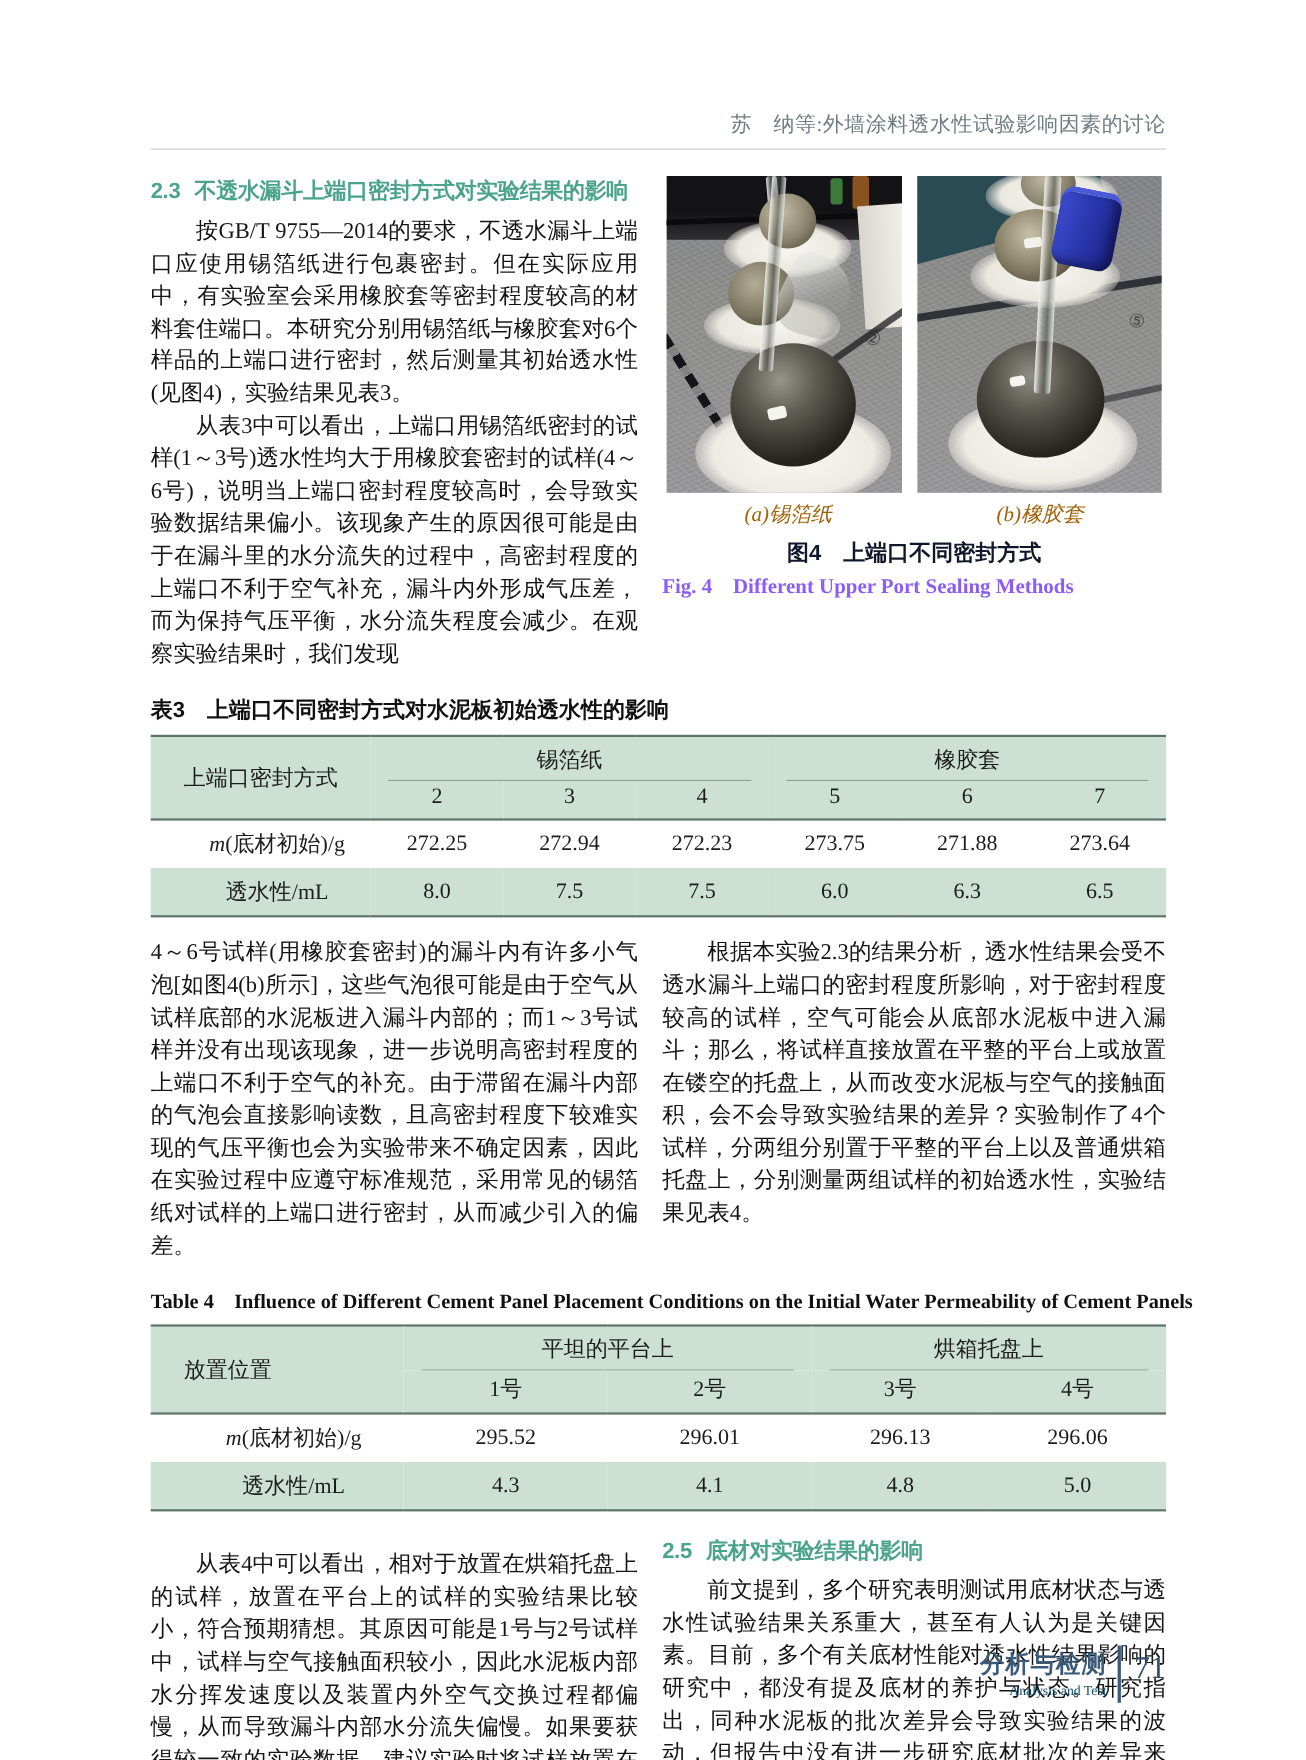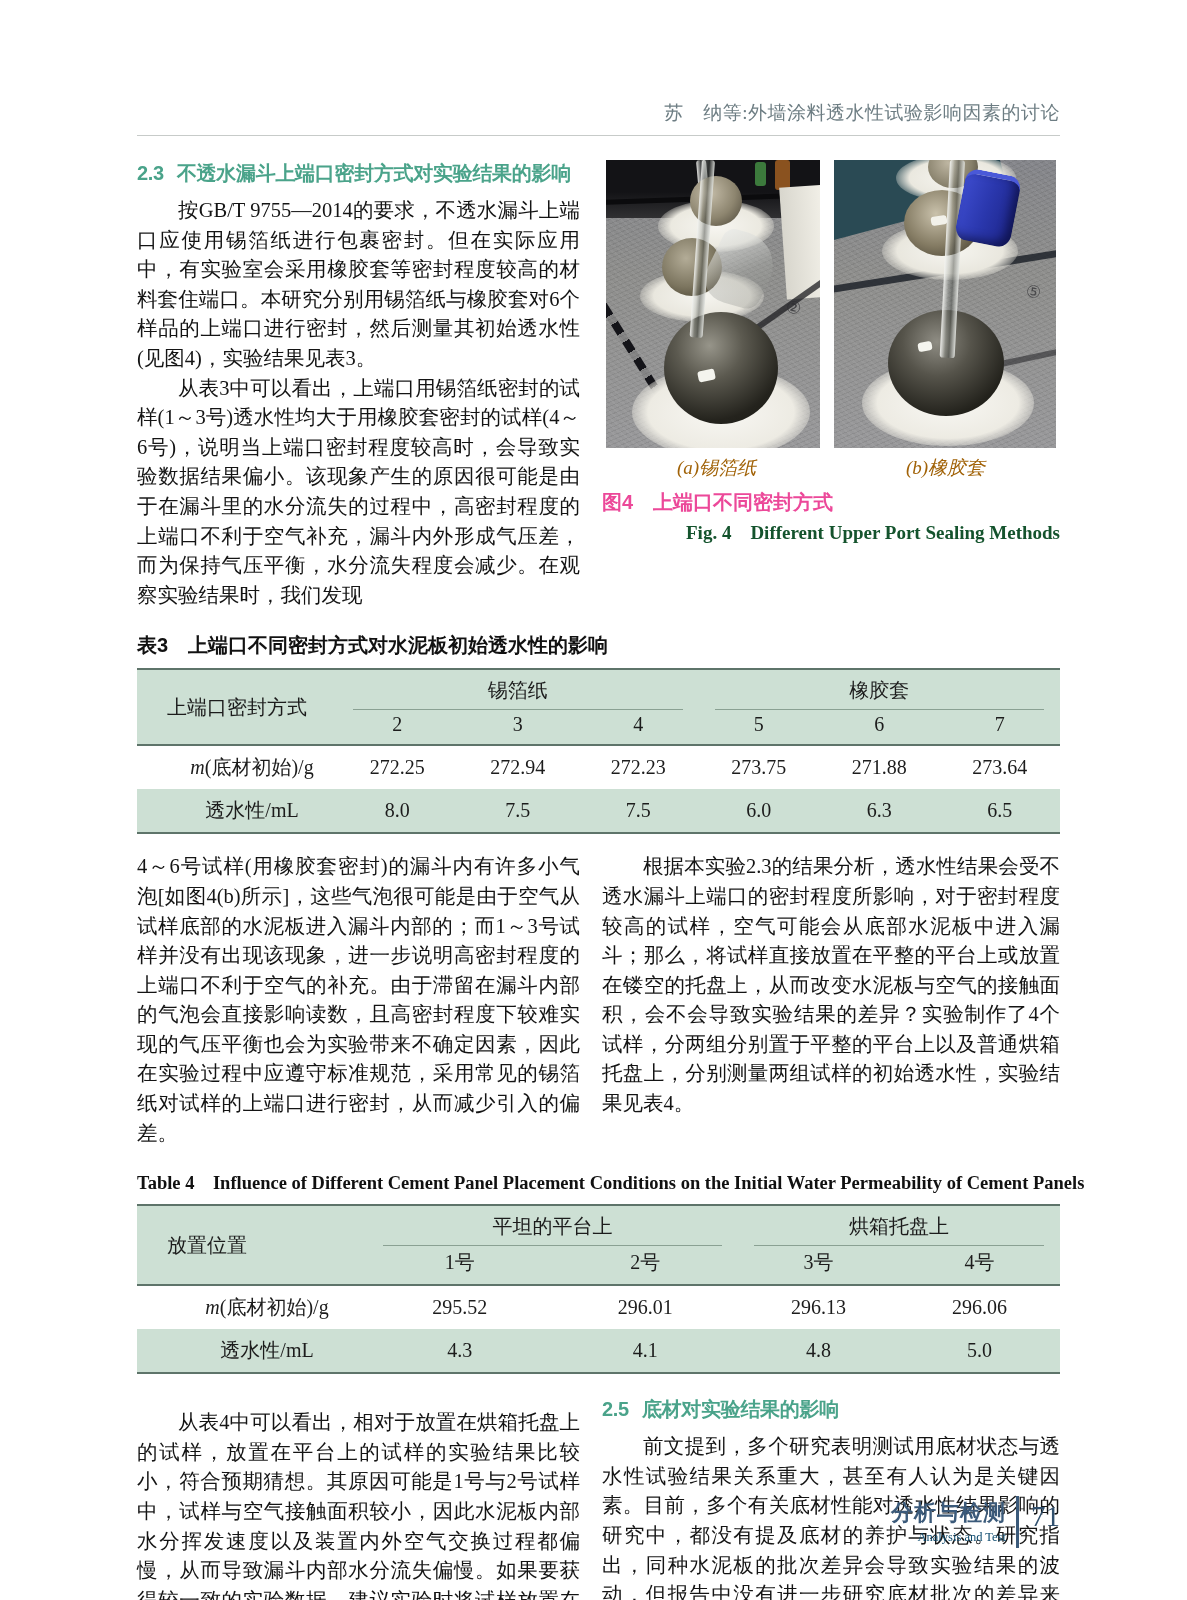--- a/index.html
+++ b/index.html
@@ -107,23 +107,23 @@
   .pb-blob-front { left:28px; top:200px; width:172px; height:86px; border-radius:50%;
     background:radial-gradient(ellipse at center,#f8f7f3 0%,#edebe3 58%, rgba(237,235,227,0) 80%); }
   .pb-bulb-front { left:54px; top:150px; width:116px; height:106px; border-radius:50%;
     background:radial-gradient(circle at 42% 30%,#8f8d84 0%,#56544b 34%,#23221c 74%,#17170f 100%); }
   .pb-bulb-front::after { content:""; position:absolute; left:26%; top:30%; width:14px; height:9px;
     background:#f5f5ef; border-radius:3px; transform:rotate(-10deg); }
   .pb-mark { right:10px; top:122px; width:20px; height:20px; color:#2c2c30; font-size:17px; opacity:.7; transform:rotate(10deg); }
 
   .captions { display:flex; margin-top:7px; }
   .captions .cap { flex:1; text-align:center; font-size:19px; font-style:italic; color:#a16207; }
-  .fig-title-cn { margin-top:8px; font-family:"Liberation Sans","DejaVu Sans",sans-serif;
-    font-weight:bold; font-size:20px; color:#ec4899; }
-  .fig-title-en { text-align:right; margin-top:4px; font-weight:bold; font-size:19px; color:#14532d; }
+  .fig-title-cn { text-align:center; margin-top:8px; font-family:"Liberation Sans","DejaVu Sans",sans-serif;
+    font-weight:bold; font-size:20px; color:#0f172a; }
+  .fig-title-en { text-align:left; margin-top:4px; font-weight:bold; font-size:19px; color:#8b5cf6; }
 
   
   .table-block { margin-top:22px; }
   .tbl-title-cn { text-align:left; font-family:"Liberation Sans","DejaVu Sans",sans-serif;
     font-weight:bold; font-size:20px; color:#111; }
   .tbl-title-en { text-align:center; font-weight:bold; font-size:18.5px; margin-top:5px; color:#111; white-space:nowrap; }
   table.data-table { width:100%; border-collapse:collapse; margin-top:9px;
     border-top:2.5px solid #5e746a; border-bottom:2.5px solid #5e746a; font-size:20px; }
   table.data-table td { text-align:center; }
   thead td { background:#cde0d4; }

